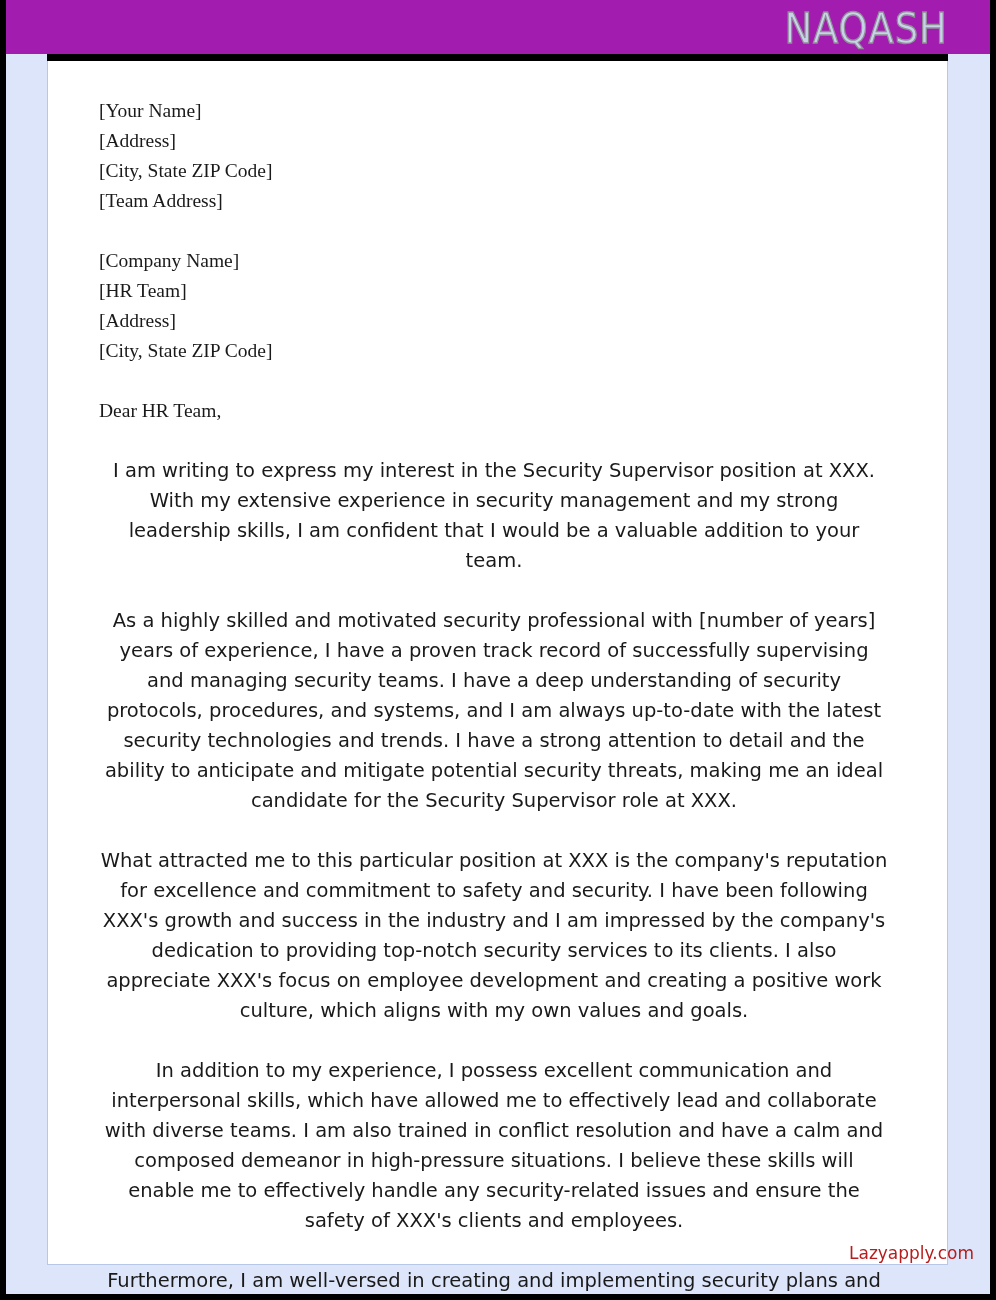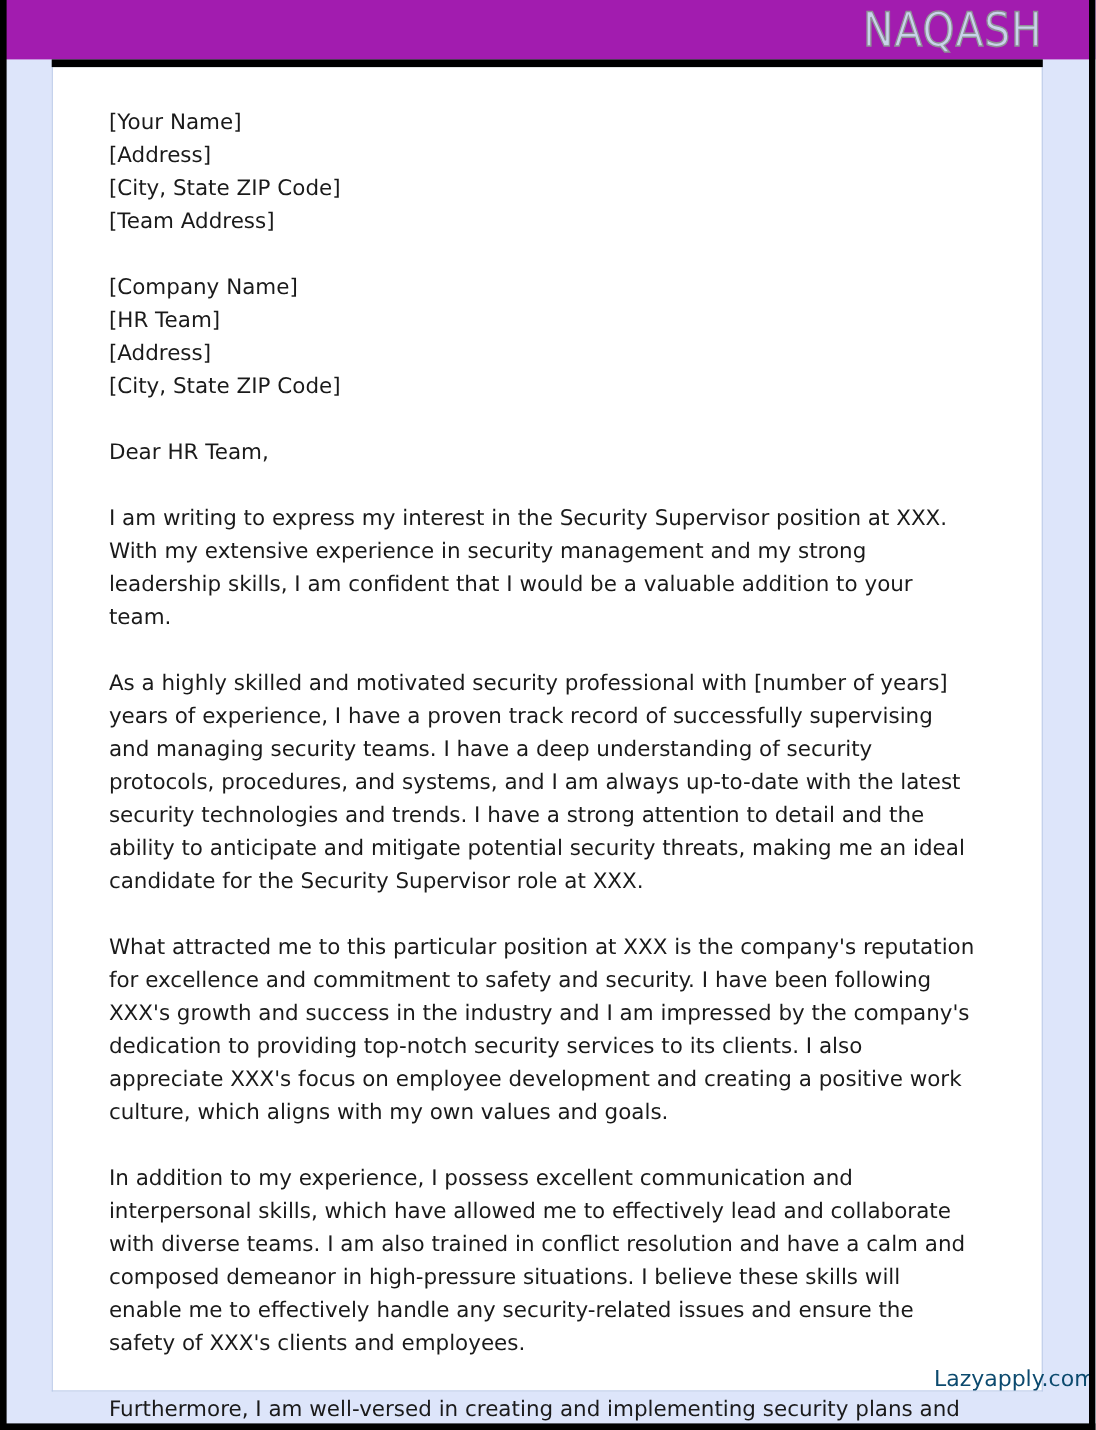--- a/index.html
+++ b/index.html
@@ -91,39 +91,40 @@
     width: 790px;
     font-family: "DejaVu Sans", sans-serif;
     font-size: 19.5px;
     line-height: 30px;
     color: #1a1a1a;
     z-index: 30;
   }
 
   .addr-line {
     white-space: nowrap;
+    font-family: Liberation Serif, serif;
   }
 
   .blank-line {
     height: 30px;
   }
 
   .letter-para {
     margin: 0;
-    text-align: left;
+    text-align: center;
   }
 
   #watermark {
     position: absolute;
     left: 849px;
     top: 1245px;
     font-family: "DejaVu Sans", sans-serif;
-    font-size: 20px;
+    font-size: 17px;
     line-height: 16px;
-    color: #0c4a6e;
+    color: #b91c1c;
     white-space: nowrap;
     z-index: 40;
   }
 </style>
 </head>
 <body>
 
 <div id="header-band">
   <div id="brand-logo">NAQASH</div>
 </div>

